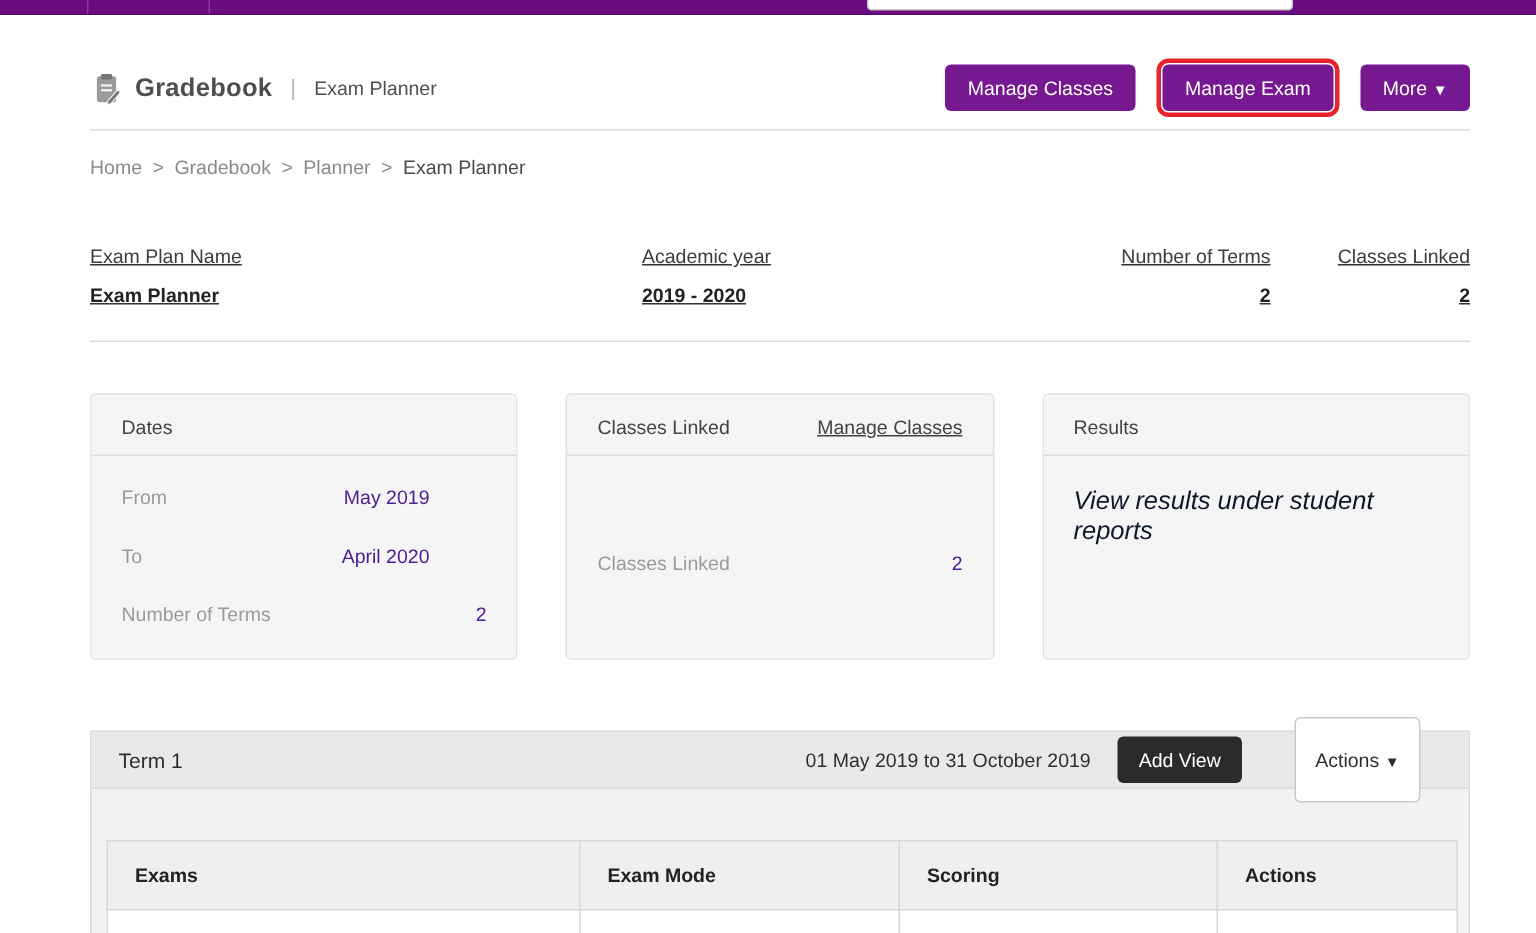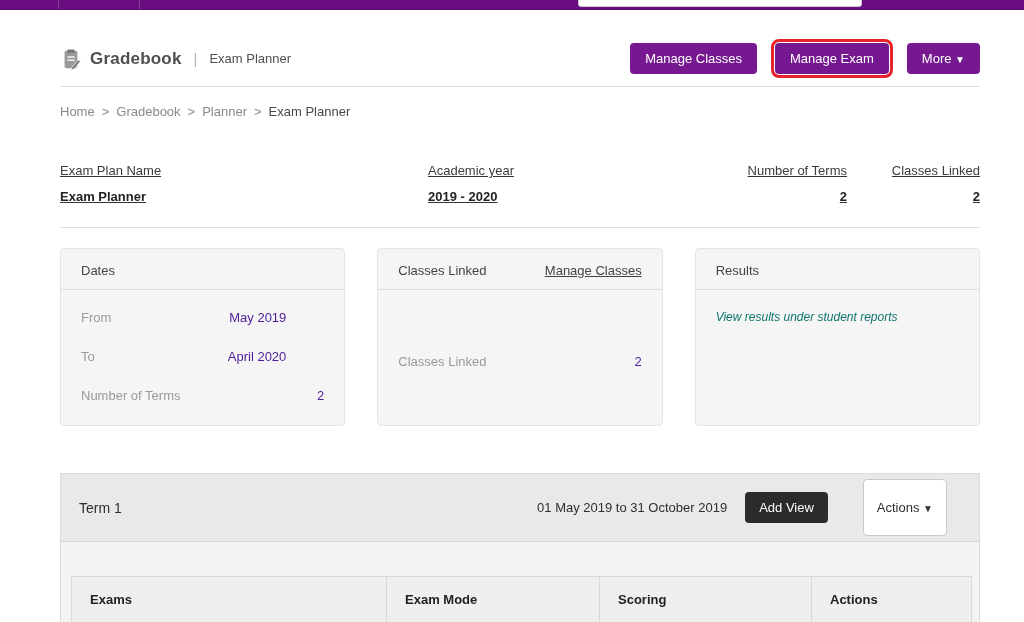--- a/index.html
+++ b/index.html
@@ -39,36 +39,36 @@
   .breadcrumb{margin-top:17px;font-size:13px;color:var(--muted);display:flex;gap:7px;}
   .breadcrumb .crumb{color:var(--muted);cursor:pointer;}
   .breadcrumb .crumb.current{color:#4a4a4a;cursor:default;}
   
   .summary{display:grid;grid-template-columns:368px 262px 157px 1fr;margin-top:44px;text-decoration:underline;}
   .summary .field:nth-child(3),.summary .field:nth-child(4){text-align:right;}
   .f-label{font-size:13px;color:#3c3c3c;}
   .f-value{font-size:13px;font-weight:bold;color:#222;margin-top:11px;}
   hr.rule2{border:none;border-top:1px solid var(--line);margin-top:23px;}
   
-  .cards{display:grid;grid-template-columns:1fr 1fr 1fr;gap:32px;margin-top:20px;}
+  .cards{display:grid;grid-template-columns:1fr 1fr 1fr;gap:32px;margin-top:34px;}
   .card{background:var(--card-bg);border:1px solid #e4e4e4;border-radius:4px;height:178px;overflow:hidden;}
   .card-header{display:flex;justify-content:space-between;align-items:center;
     padding:14px 20px 11px;border-bottom:1px solid #dcdcdc;}
   .card-title{font-size:13px;color:#444;}
   .card-link{font-size:13px;color:#444;text-decoration:underline;cursor:pointer;}
   .card-body{padding:20px 20px 0;}
   .kv{display:flex;justify-content:space-between;align-items:center;margin-bottom:24px;font-size:13px;}
   .kv .k{color:#9a9a9a;}
   .kv .v{color:#4c1d95;}
   .kv .v.inset{padding-right:38px;}
   .classes-row{margin-top:44px;}
-  .results-note{font-size:12px;font-style:italic;color:#0f766e;padding-top:0;}
+  .results-note{font-size:17px;font-style:italic;color:#0f172a;padding-top:0;}
   
   .term{margin-top:47px;border:1px solid #dcdcdc;background:#f3f3f3;height:300px;}
-  .term-header{height:68px;background:#e9e9e9;border-bottom:1px solid #d9d9d9;
+  .term-header{height:38px;background:#e9e9e9;border-bottom:1px solid #d9d9d9;
     display:flex;align-items:center;justify-content:space-between;padding:0 32px 0 18px;}
   .term-title{font-size:14px;color:#2f2f2f;}
   .term-right{display:flex;align-items:center;}
   .term-range{font-size:13px;color:#2f2f2f;margin-right:18px;}
   .btn-dark{background:var(--dark-btn);color:#fff;border:none;border-radius:4px;
     font-size:13px;font-family:inherit;padding:8px 14px;cursor:pointer;margin-right:35px;}
   .btn-light{background:#fff;color:#2f2f2f;border:1px solid #c9c9c9;border-radius:4px;
     font-size:13px;font-family:inherit;padding:20px 13px;cursor:pointer;}
   .exam-table{border-collapse:collapse;margin:34px 10px 0;width:900px;background:#fff;
     table-layout:fixed;font-size:13px;}

